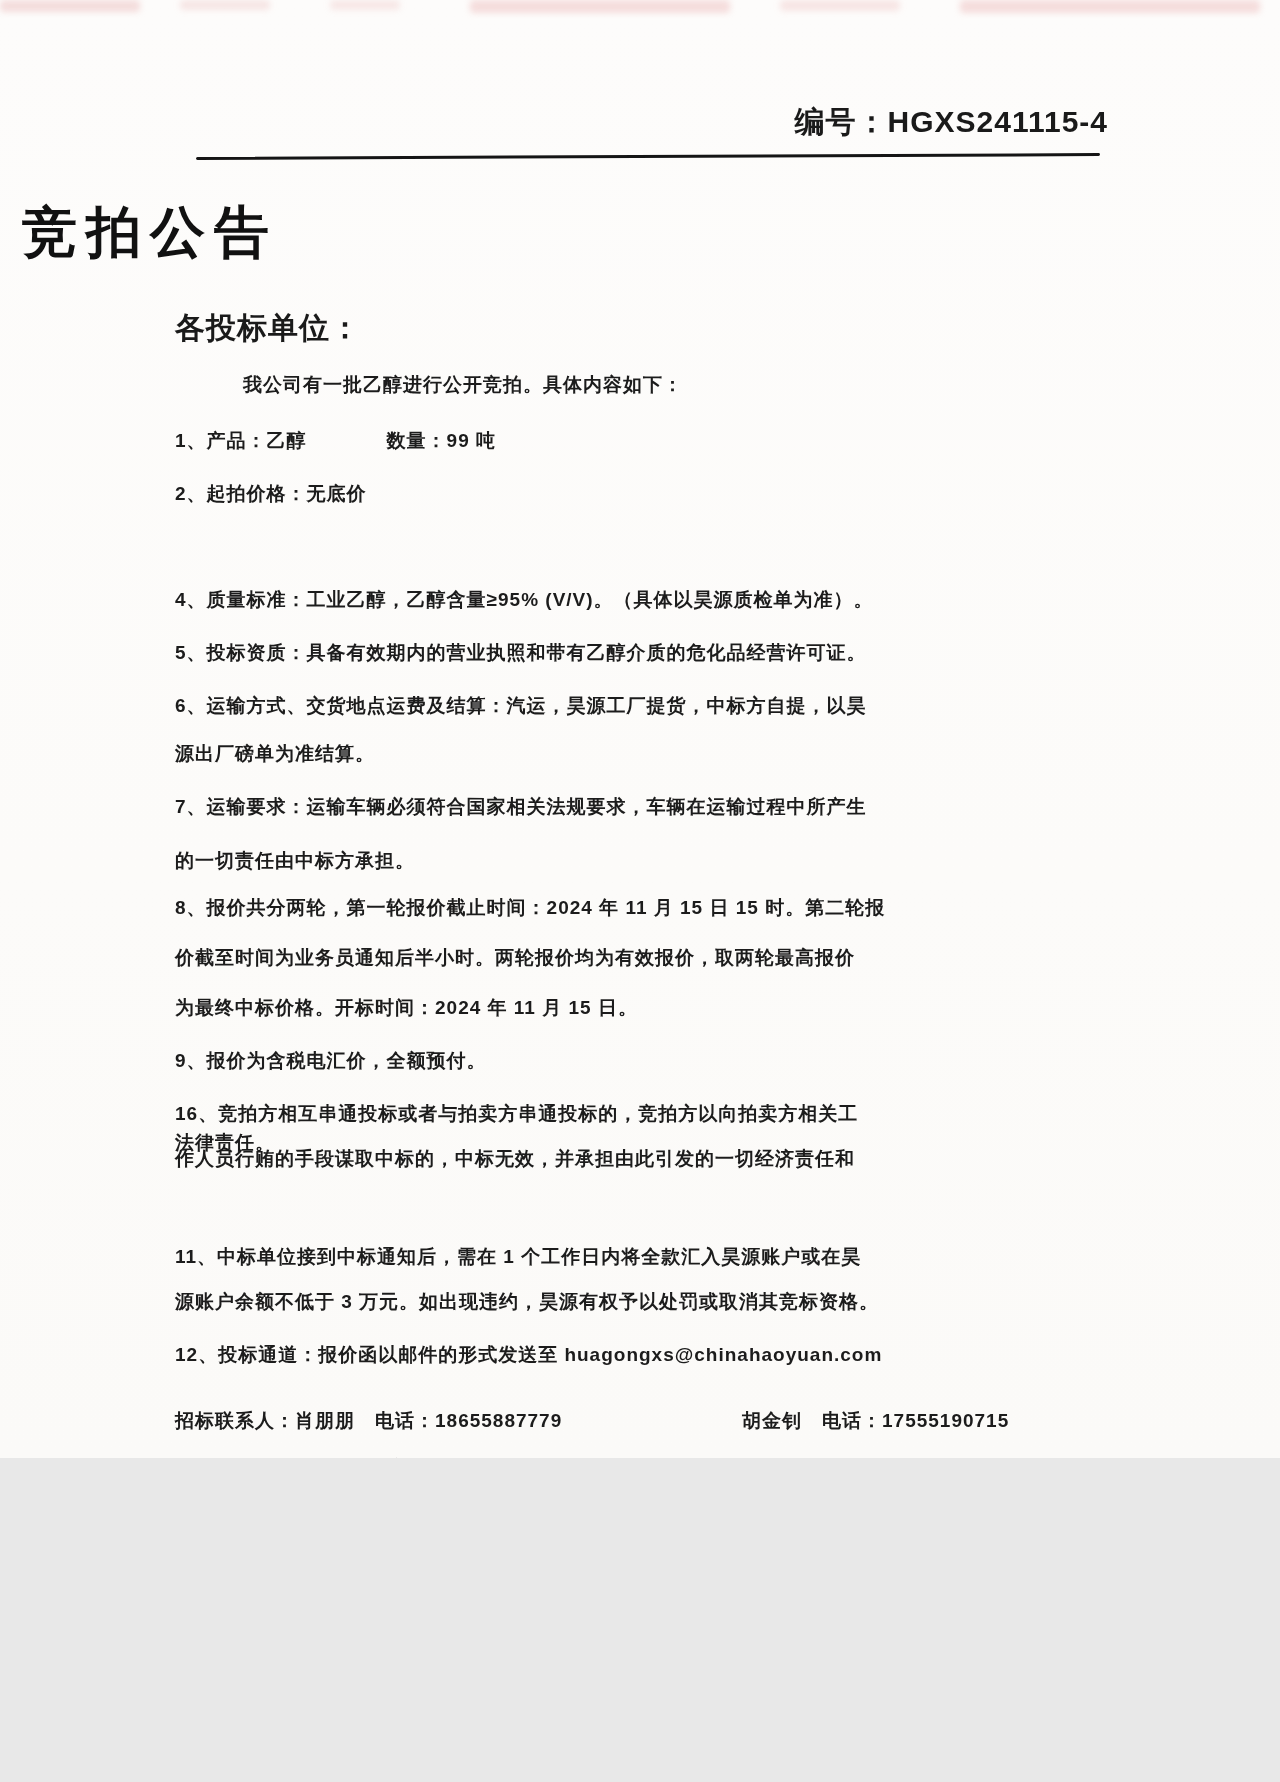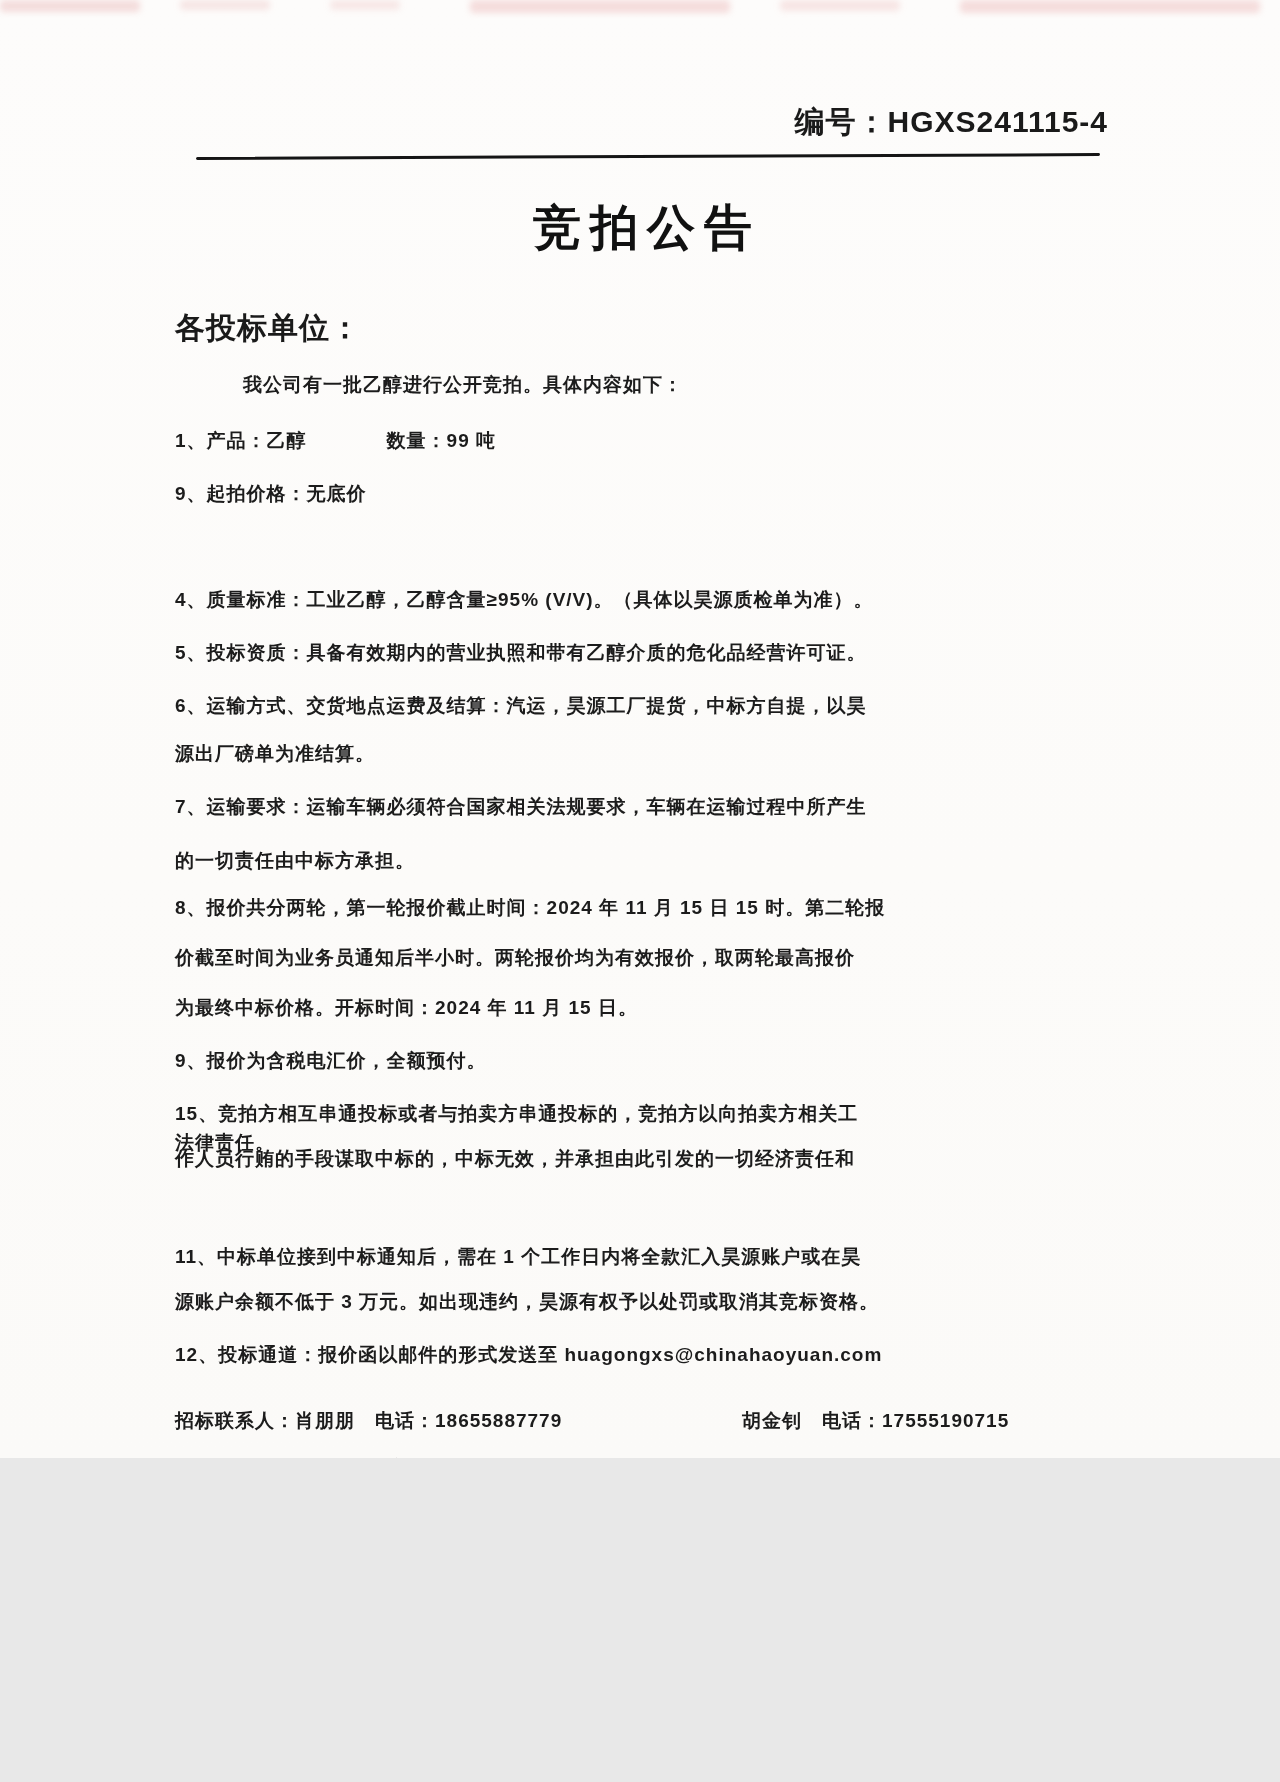--- a/index.html
+++ b/index.html
@@ -20,22 +20,22 @@
   .doc-number{
     position:absolute;top:102px;right:172px;
     font-size:30px;font-weight:700;letter-spacing:1px;white-space:pre;
   }
   .divider{
     position:absolute;top:155px;left:196px;width:904px;height:3px;
     background:#151515;transform:rotate(-0.25deg);border-radius:2px;
   }
   .title{
     position:absolute;top:196px;left:0;right:0;
-    text-align:center;text-indent:14px;
-    font-size:48px;font-weight:700;letter-spacing:9px;color:#111;
+    text-indent:14px;
+    font-size:55px;font-weight:700;letter-spacing:9px;color:#111;padding-left:8px;
   }
   .salutation{
     position:absolute;top:308px;left:175px;
     font-size:30px;font-weight:700;letter-spacing:1px;white-space:pre;
   }
   .intro{left:243px;}
   .contact-secondary{left:742px;}
   .office{left:302px;}
   .hw{
     position:absolute;color:#1e1e1e;font-style:italic;font-weight:700;
@@ -65,32 +65,32 @@
 
   <div class="doc-number">编号：HGXS241115-4</div>
   <div class="divider"></div>
 
   <div class="title">竞拍公告</div>
 
   <div class="salutation">各投标单位：</div>
   <div class="line intro" style="top:372px;">我公司有一批乙醇进行公开竞拍。具体内容如下：</div>
 
   <div class="line" style="top:428px;">1、产品：乙醇　　　　数量：99 吨</div>
-  <div class="line" style="top:481px;">9、起拍价格：无底价</div>
+  <div class="line" style="top:481px;">2、起拍价格：无底价</div>
   <div class="line" style="top:587px;">4、质量标准：工业乙醇，乙醇含量≥95% (V/V)。（具体以昊源质检单为准）。</div>
   <div class="line" style="top:640px;">5、投标资质：具备有效期内的营业执照和带有乙醇介质的危化品经营许可证。</div>
   <div class="line" style="top:693px;">6、运输方式、交货地点运费及结算：汽运，昊源工厂提货，中标方自提，以昊</div>
   <div class="line" style="top:741px;">源出厂磅单为准结算。</div>
   <div class="line" style="top:794px;">7、运输要求：运输车辆必须符合国家相关法规要求，车辆在运输过程中所产生</div>
   <div class="line" style="top:848px;">的一切责任由中标方承担。</div>
   <div class="line" style="top:895px;">8、报价共分两轮，第一轮报价截止时间：2024 年 11 月 15 日 15 时。第二轮报</div>
   <div class="line" style="top:945px;">价截至时间为业务员通知后半小时。两轮报价均为有效报价，取两轮最高报价</div>
   <div class="line" style="top:995px;">为最终中标价格。开标时间：2024 年 11 月 15 日。</div>
   <div class="line" style="top:1048px;">9、报价为含税电汇价，全额预付。</div>
-  <div class="line" style="top:1101px;">15、竞拍方相互串通投标或者与拍卖方串通投标的，竞拍方以向拍卖方相关工</div>
+  <div class="line" style="top:1101px;">16、竞拍方相互串通投标或者与拍卖方串通投标的，竞拍方以向拍卖方相关工</div>
   <div class="line" style="top:1146px;">作人员行贿的手段谋取中标的，中标无效，并承担由此引发的一切经济责任和</div>
   <div class="line" style="top:1130px;text-align:center;">法律责任。</div>
   <div class="line" style="top:1244px;">11、中标单位接到中标通知后，需在 1 个工作日内将全款汇入昊源账户或在昊</div>
   <div class="line" style="top:1289px;">源账户余额不低于 3 万元。如出现违约，昊源有权予以处罚或取消其竞标资格。</div>
   <div class="line" style="top:1342px;">12、投标通道：报价函以邮件的形式发送至 huagongxs@chinahaoyuan.com</div>
 
   <div class="line" style="top:1408px;">招标联系人：肖朋朋　电话：18655887779</div>
   <div class="line contact-secondary" style="top:1408px;">胡金钊　电话：17555190715</div>
   <div class="line office" style="top:1472px;">办公电话：0558-2368796</div>
 

